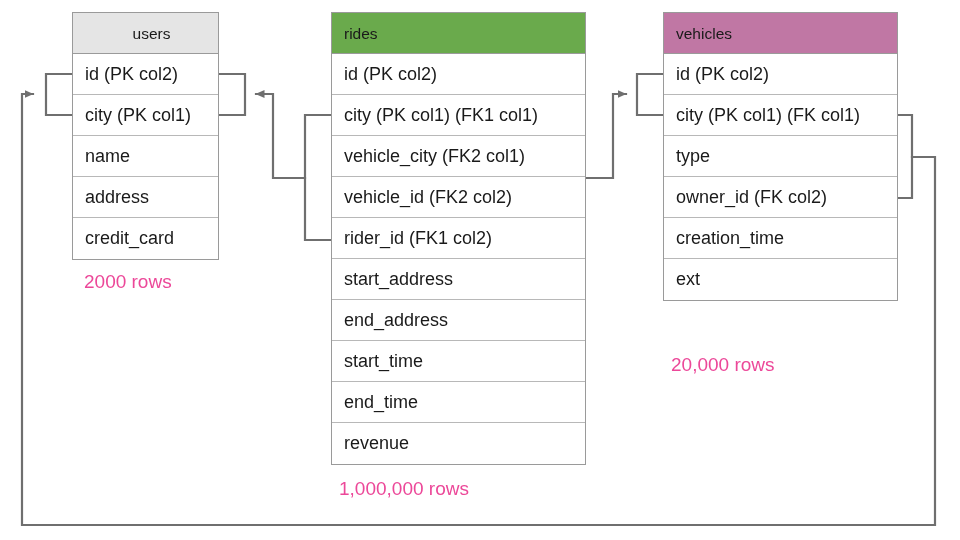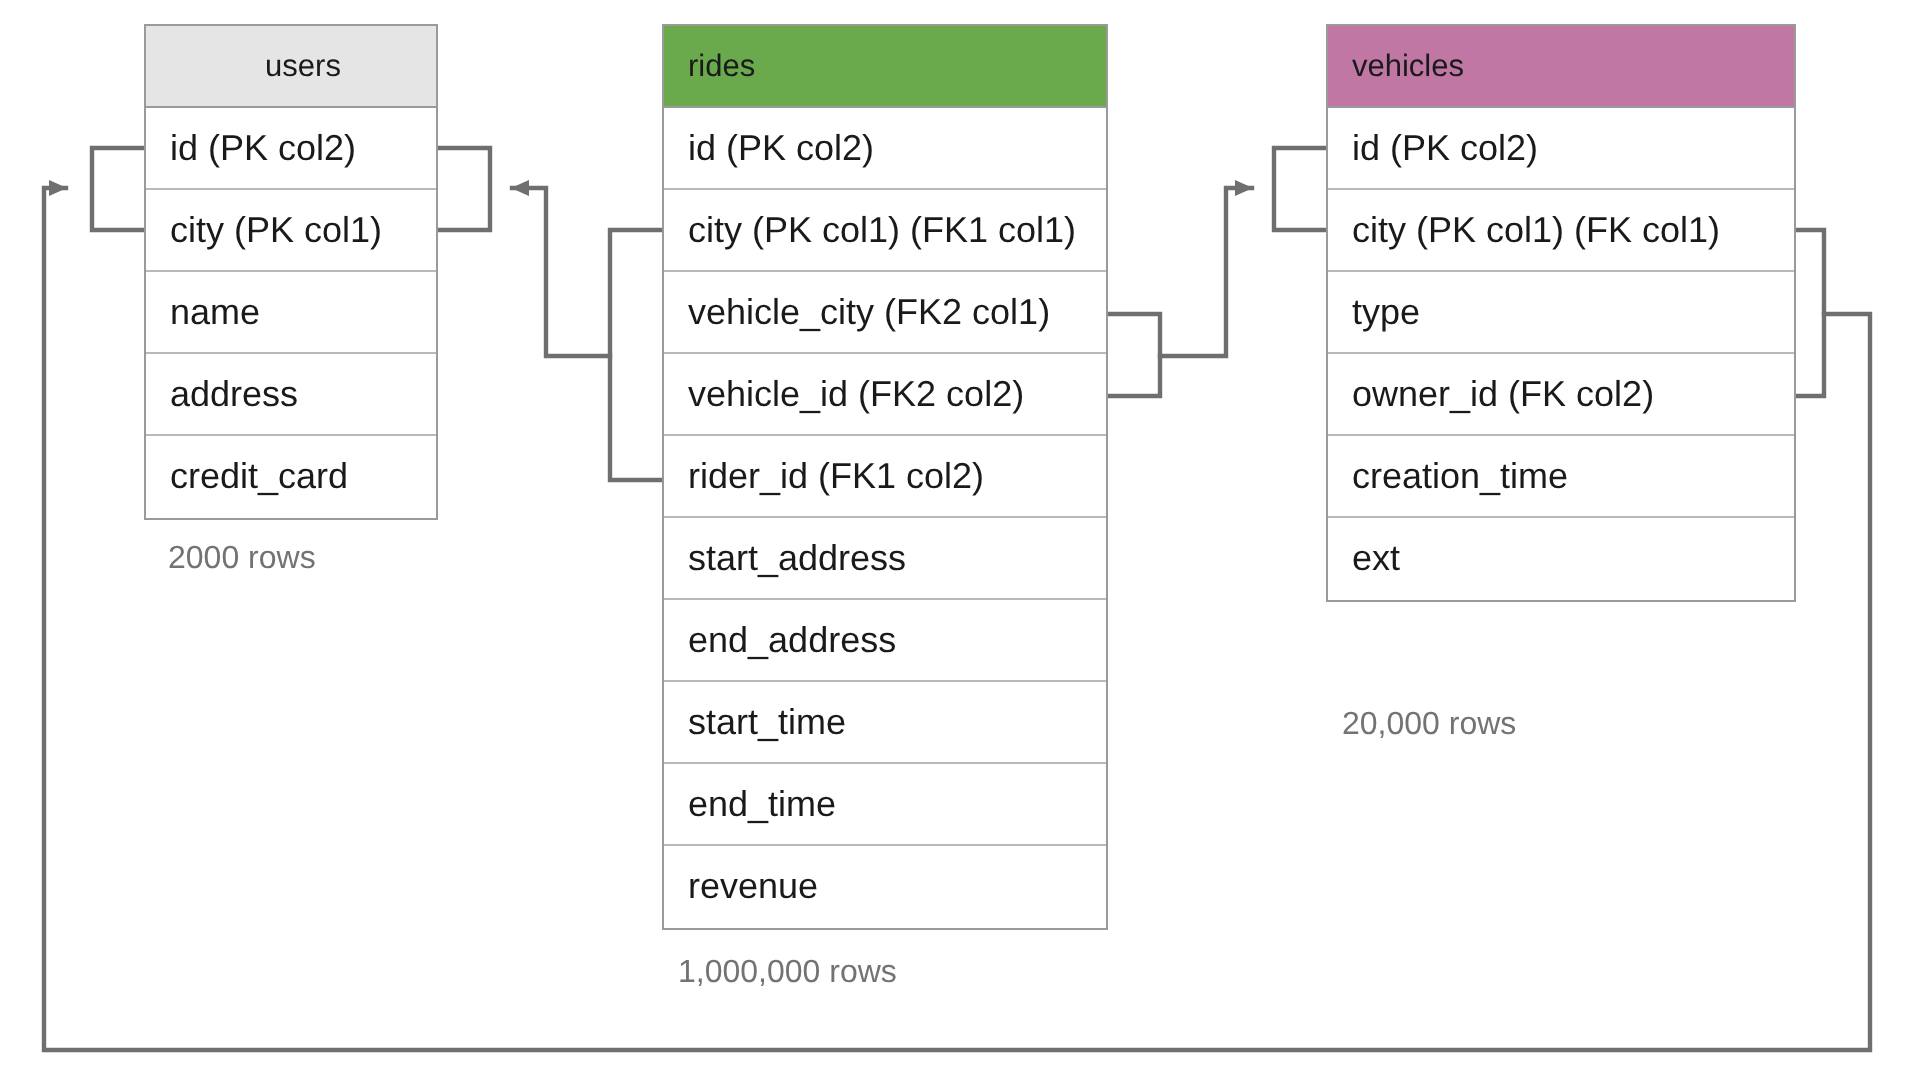--- a/index.html
+++ b/index.html
@@ -54,22 +54,22 @@
     color: #1a1a1a;
     border-bottom: 1px solid #b8b8b8;
     white-space: nowrap;
     overflow: hidden;
   }
   .tbl-row.last {
     border-bottom: none;
   }
   .row-count {
     position: absolute;
-    font-size: 16px;
-    color: #737373;
+    font-size: 19px;
+    color: #ec4899;
     white-space: nowrap;
     z-index: 2;
   }
 </style>
 </head>
 <body>
 
 <div id="canvas">
 
   <svg id="wires" viewBox="0 0 960 540" width="960" height="540" xmlns="http://www.w3.org/2000/svg">
@@ -104,21 +104,21 @@
   <div class="table-box" style="left:72px; top:12px; width:147px;">
     <div class="tbl-header" style="background:#e5e5e5;text-align:center;">users</div>
     <div class="tbl-row">id (PK col2)</div>
     <div class="tbl-row">city (PK col1)</div>
     <div class="tbl-row">name</div>
     <div class="tbl-row">address</div>
     <div class="tbl-row last">credit_card</div>
   </div>
   <div class="row-count" style="left:84px; top:271px;">2000 rows</div>
 
-  <div class="table-box" style="left:331px; top:12px; width:223px;">
+  <div class="table-box" style="left:331px; top:12px; width:255px;">
     <div class="tbl-header" style="background:#6aaa4c;">rides</div>
     <div class="tbl-row">id (PK col2)</div>
     <div class="tbl-row">city (PK col1) (FK1 col1)</div>
     <div class="tbl-row">vehicle_city (FK2 col1)</div>
     <div class="tbl-row">vehicle_id (FK2 col2)</div>
     <div class="tbl-row">rider_id (FK1 col2)</div>
     <div class="tbl-row">start_address</div>
     <div class="tbl-row">end_address</div>
     <div class="tbl-row">start_time</div>
     <div class="tbl-row">end_time</div>

